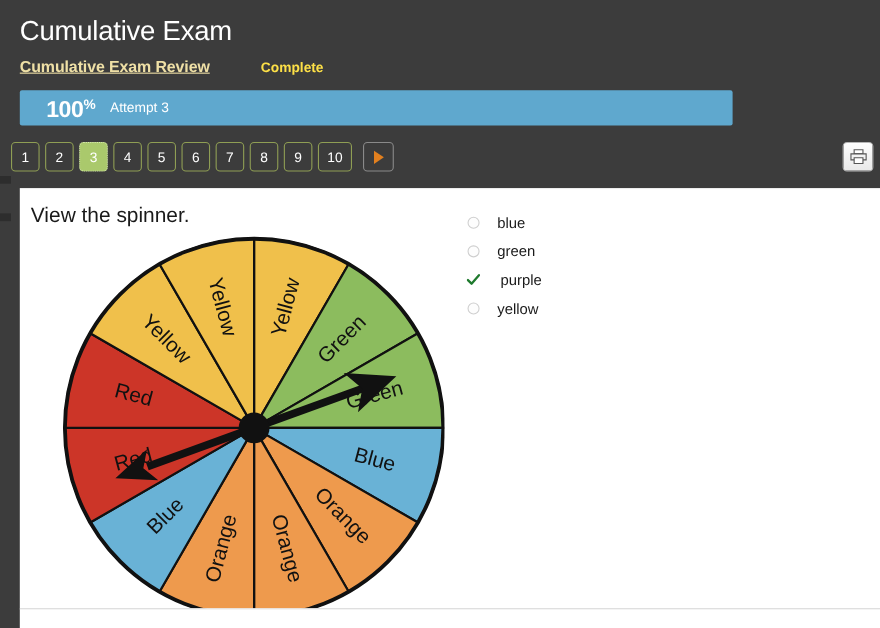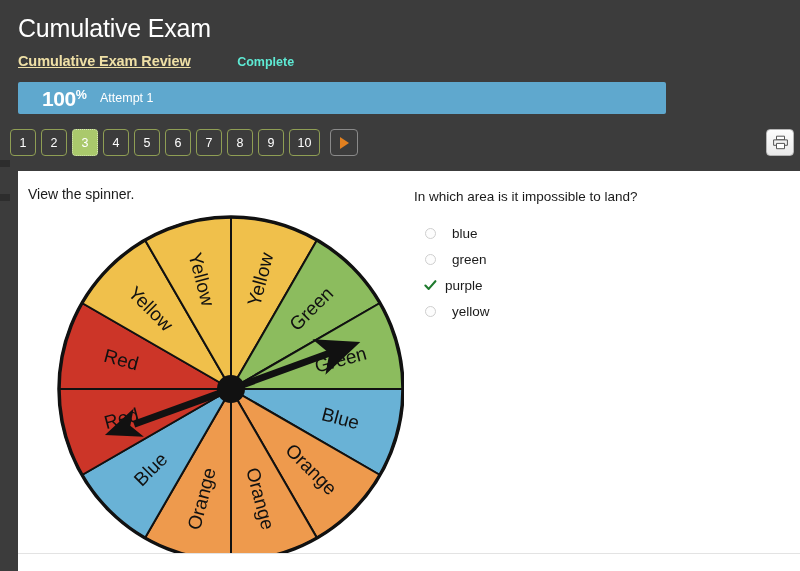--- a/index.html
+++ b/index.html
@@ -35,21 +35,21 @@
     white-space: nowrap;
   }
   .review-label {
     color: #efe0a6;
     font-size: 14.5px;
     font-weight: bold;
     letter-spacing: -0.1px;
     text-decoration: underline;
   }
   .complete-label {
-    color: #5eead4;
+    color: #fde047;
     font-size: 12.5px;
     font-weight: bold;
     margin-left: 42px;
   }
   .progress-bar {
     position: absolute; left: 18px; top: 82px;
     width: 648px; height: 32px;
     background: #5fa8ce;
     border-radius: 2px;
   }
@@ -145,21 +145,21 @@
     background: #ffffff;
   }
   .bottom-strip {
     position: absolute; left: 18px; top: 553px;
     width: 782px; height: 18px;
     background: #ffffff;
     border-top: 1px solid #e3e3e3;
   }
   .view-spinner-text {
     position: absolute; left: 10px; top: 15px;
-    font-size: 14px;
+    font-size: 19px;
     color: #1a1a1a;
   }
 
   
   .spinner-wrap {
     position: absolute; left: 6px; top: 28px;
     width: 380px; height: 360px;
   }
 
   
@@ -190,40 +190,40 @@
     width: 13px; height: 13px;
     margin-left: 10px;
     flex: 0 0 auto;
     display: flex; align-items: center; justify-content: center;
   }
   .opt-label {
     margin-left: 16px;
     font-size: 13.5px;
     color: #1a1a1a;
   }
-  .opt-label.shifted { margin-left: 8px; }
+  .opt-label.shifted { margin-left: 18px; }
 </style>
 </head>
 <body>
 
 <div id="app">
 
   <div class="header">
     <div class="exam-title">Cumulative Exam</div>
 
     <div class="subtitle-row">
       <span class="review-label">Cumulative Exam Review</span>
       <span class="complete-label">Complete</span>
     </div>
 
     <div class="progress-bar">
       <div class="progress-score">
         <span>100</span><span class="progress-pct">%</span>
       </div>
-      <div class="progress-attempt">Attempt 1</div>
+      <div class="progress-attempt">Attempt 3</div>
     </div>
   </div>
 
   <div class="pager">
     <div class="pg-btn">1</div>
     <div class="pg-btn">2</div>
     <div class="pg-btn active">3</div>
     <div class="pg-btn">4</div>
     <div class="pg-btn">5</div>
     <div class="pg-btn">6</div>
@@ -283,21 +283,20 @@
           <g transform="rotate(70 207 190)">
             <line x1="207" y1="83.36" x2="207" y2="293.2" stroke="#111111" stroke-width="7"></line>
             <path d="M 207 52.400000000000006 L 188 96.4 L 207 85.4 L 226 96.4 Z" fill="#111111"></path>
             <path d="M 207 324.15999999999997 L 192 288.15999999999997 L 207 297.15999999999997 L 222 288.15999999999997 Z" fill="#111111"></path>
           </g>
           <circle cx="207" cy="190" r="14" fill="#111111"></circle>
         </svg>
     </div>
 
     <div class="question-area">
-      <p class="question-text">In which area is it impossible to land?</p>
 
       <div class="opt-row">
         <span class="radio"></span>
         <span class="opt-label">blue</span>
       </div>
 
       <div class="opt-row">
         <span class="radio"></span>
         <span class="opt-label">green</span>
       </div>

